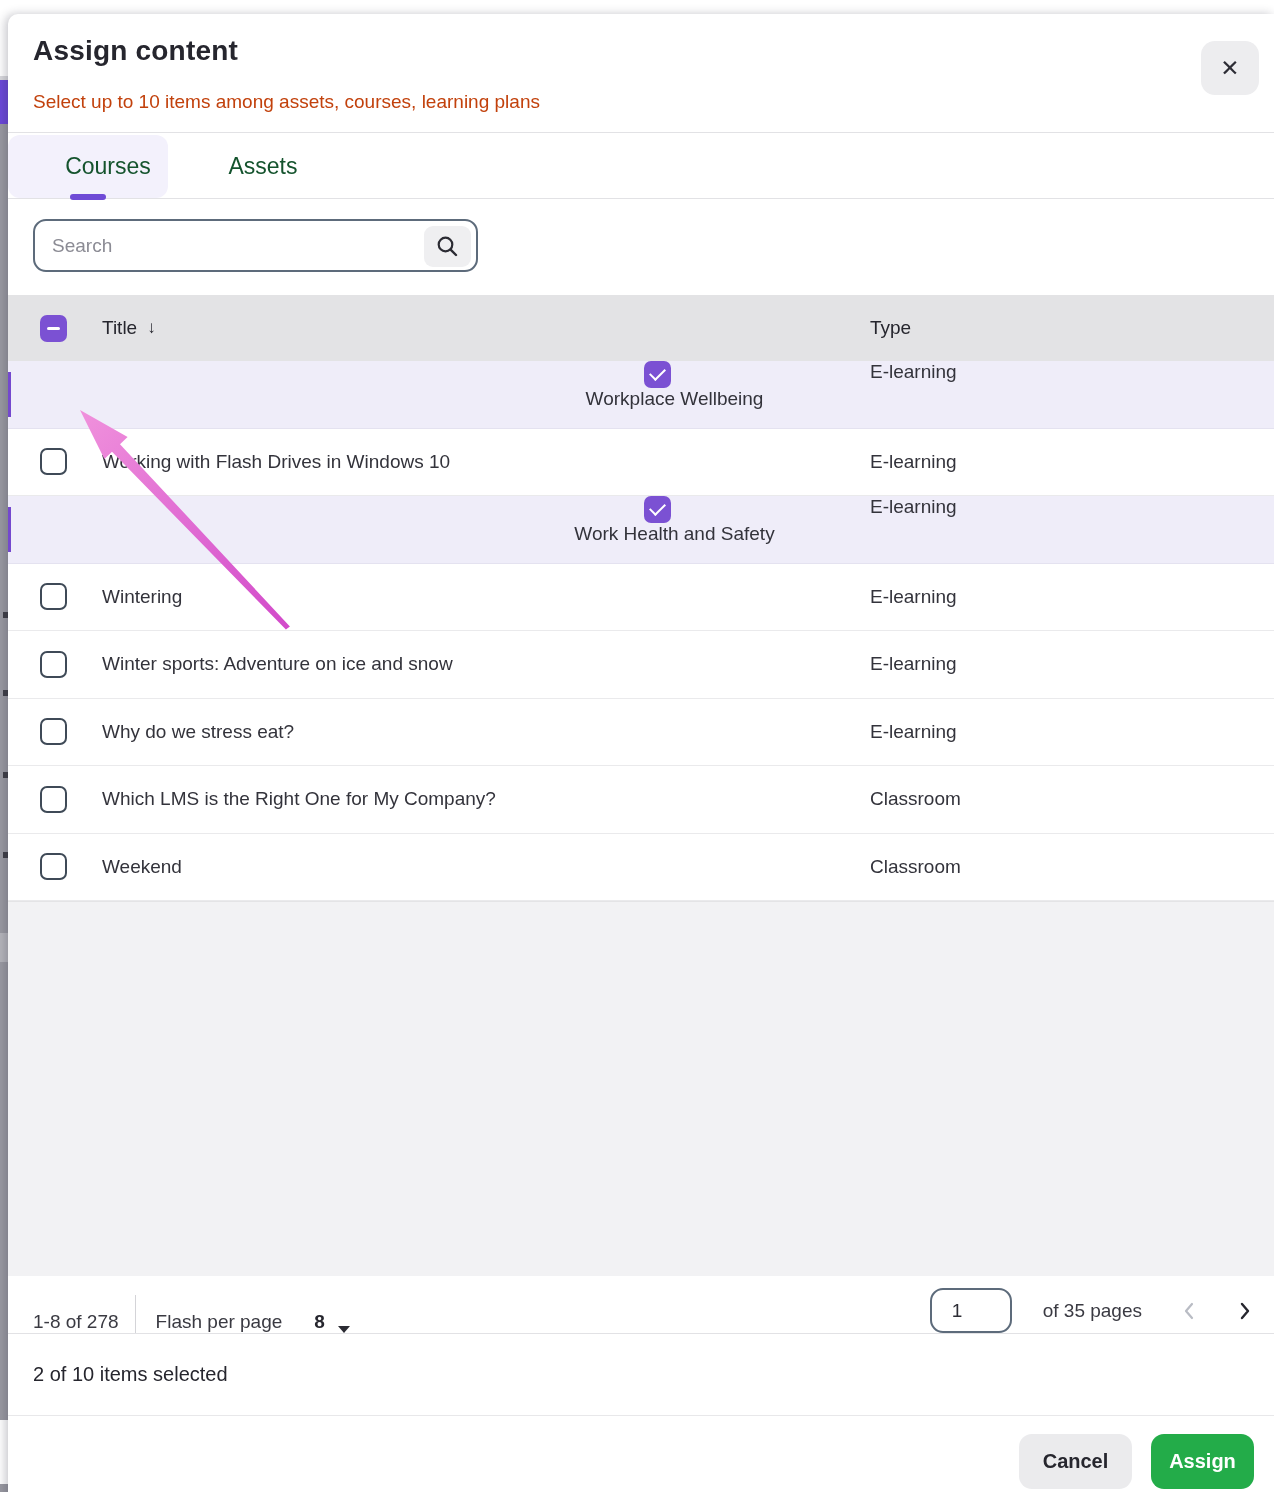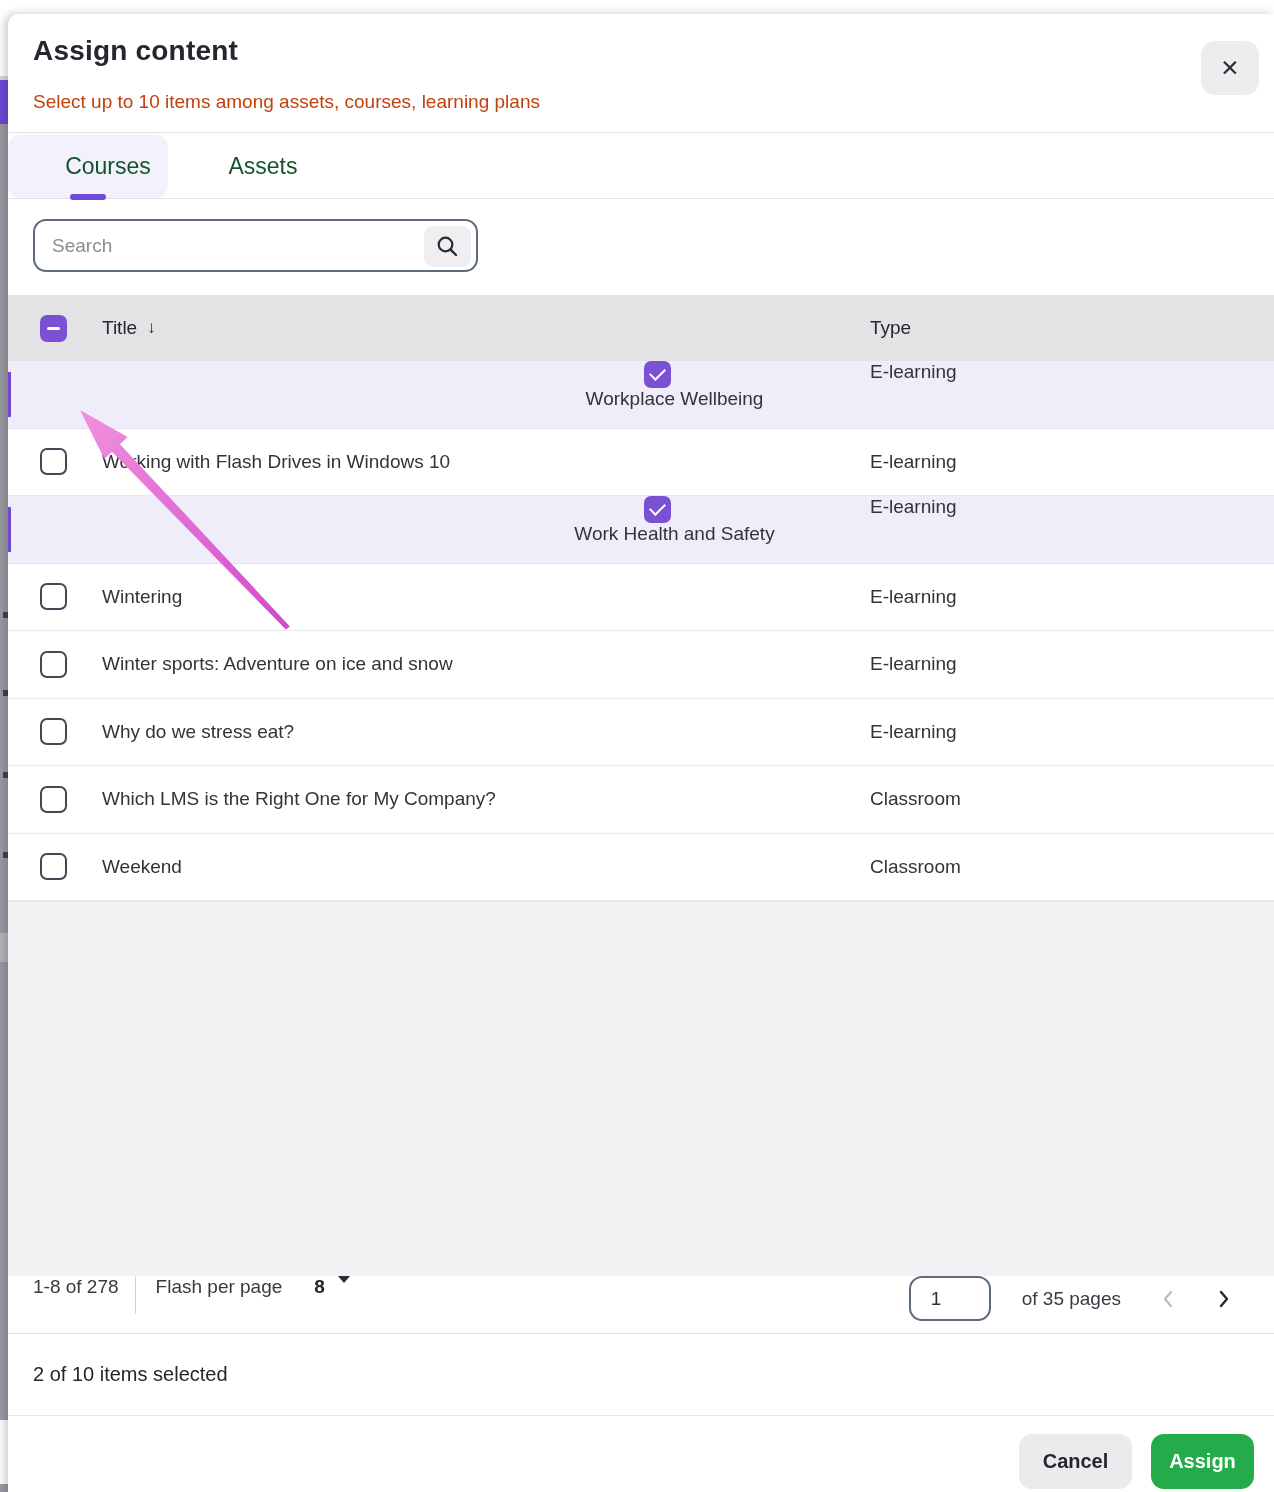--- a/index.html
+++ b/index.html
@@ -108,22 +108,22 @@
   }
   .checkbox.indeterminate::after {
     content:''; position:absolute; left:7px; top:12px; width:13px; height:3.5px;
     border-radius:2px; background:#fff;
   }
 
   .filler { flex:1 1 auto; background:#f2f2f4; border-top:1px solid #e4e4e6; }
 
   
   .pagination {
-    height:58px; flex:none; display:flex; align-items:flex-start;
-    padding:0 39px 0 25px; background:#fff; border-bottom:1px solid #e2e2e5;
+    height:58px; flex:none; display:flex; align-items:flex-end;
+    padding:0 18px 0 25px; background:#fff; border-bottom:1px solid #e2e2e5;
     font-size:19px; color:#3a3a42;
   }
   .pag-vdiv { width:1px; height:38px; background:#d4d4d8; margin:0 20px 0 16px; }
   .rpp-value { font-weight:700; margin-left:32px; color:#26262e; }
   .caret-down {
     display:inline-block; width:0; height:0; margin-left:13px;
     border-left:6px solid transparent; border-right:6px solid transparent;
     border-top:7px solid #2b2b33; vertical-align:middle; cursor:pointer;
   }
   .pag-right { margin-left:auto; display:flex; align-items:center; }

